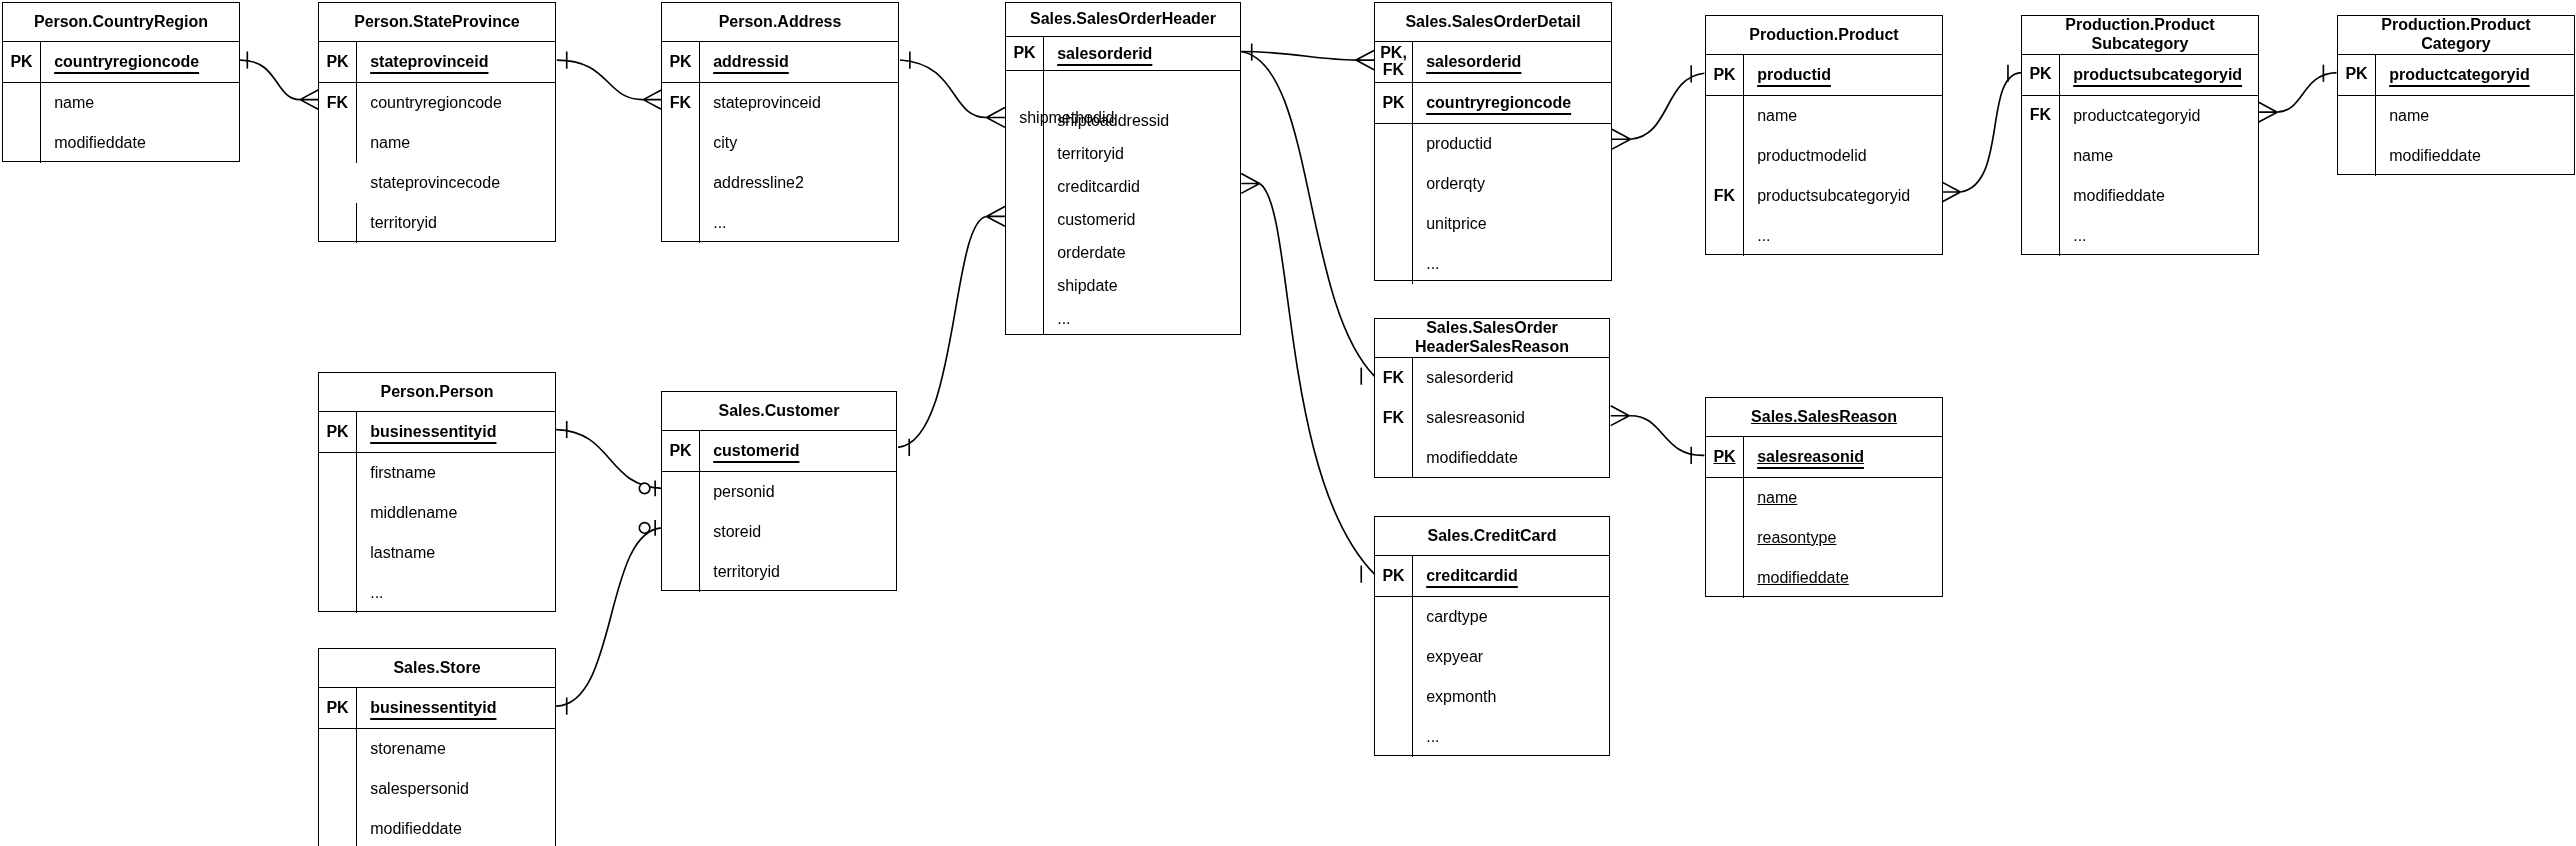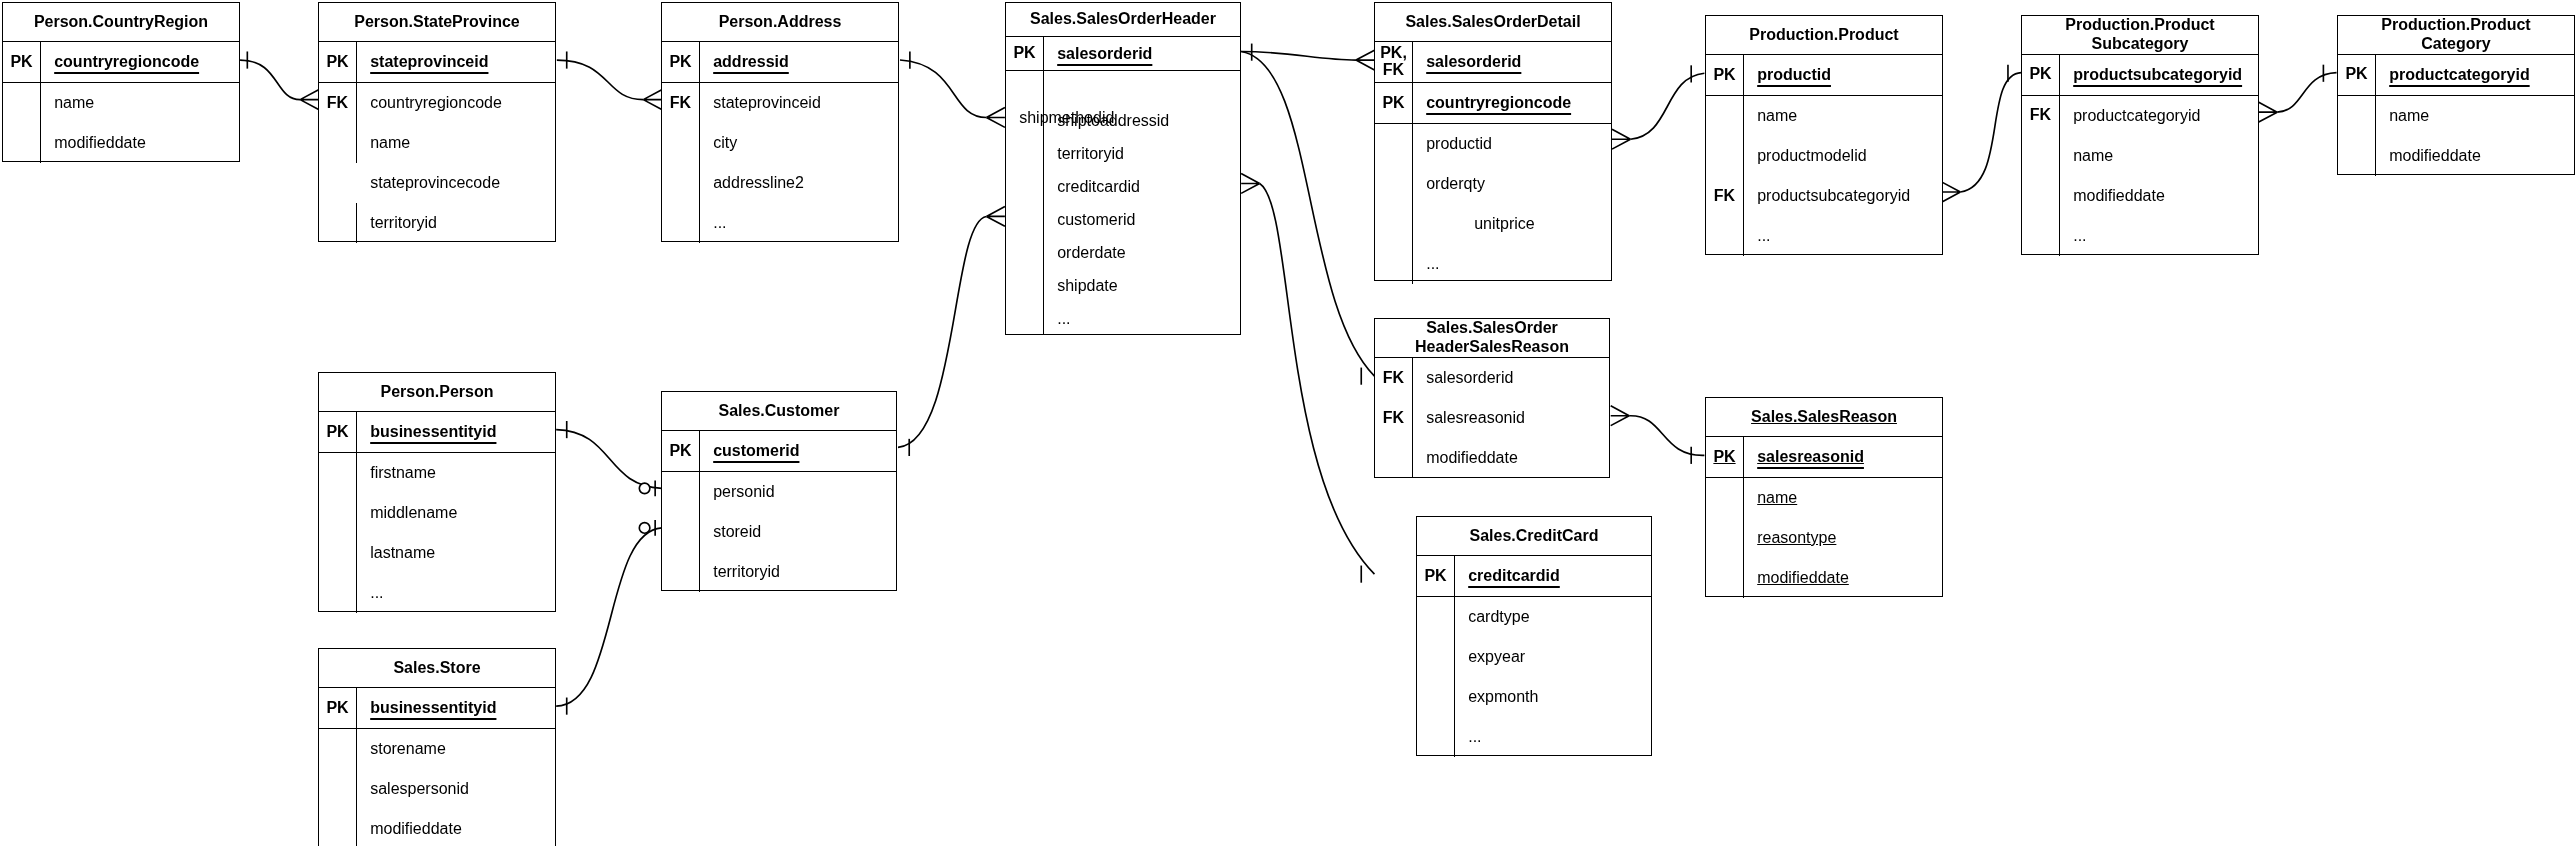--- a/index.html
+++ b/index.html
@@ -310,21 +310,21 @@
           <div class="fname">
             <span>productid</span>
           </div>
         </div>
         <div class="erow" style="height: 40px;">
           <div class="key"></div>
           <div class="fname">
             <span>orderqty</span>
           </div>
         </div>
-        <div class="erow" style="height: 40px; gap: 48px;">
+        <div class="erow" style="height: 40px;">
           <div class="key"></div>
           <div class="fname">
             <span>unitprice</span>
           </div>
         </div>
         <div class="erow" style="height: 40px;">
           <div class="key"></div>
           <div class="fname">
             <span>...</span>
           </div>
@@ -579,21 +579,21 @@
           </div>
         </div>
         <div class="erow" style="height: 40px;">
           <div class="key"></div>
           <div class="fname">
             <span>modifieddate</span>
           </div>
         </div>
       </div>
     </div>
-    <div class="entity" style="left: 1416px; top: 516px; width: 236px; height: 240px;">
+    <div class="entity" style="left: 1374px; top: 516px; width: 236px; height: 240px;">
       <div class="entity-title" style="height: 38px;">Sales.CreditCard</div>
       <div class="section">
         <div class="erow strong" style="height: 40px;">
           <div class="key">PK</div>
           <div class="fname">
             <span>creditcardid</span>
           </div>
         </div>
       </div>
       <div class="section">

